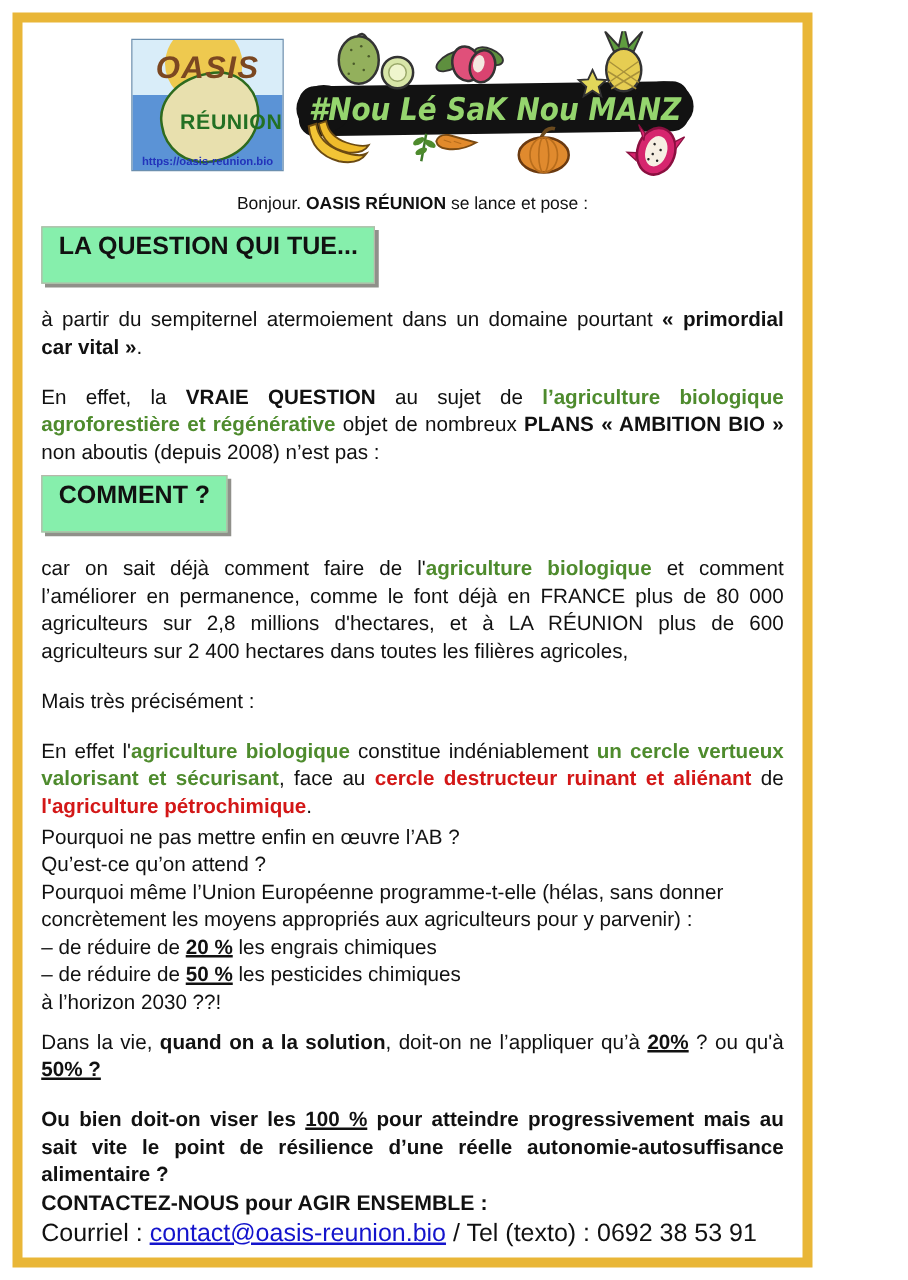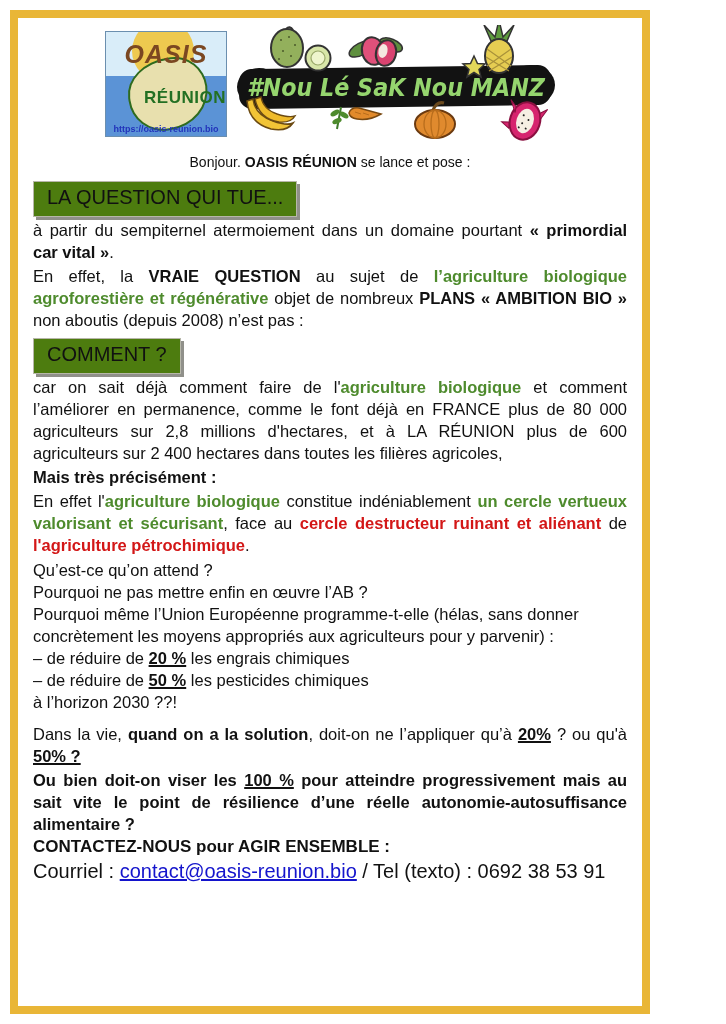--- a/index.html
+++ b/index.html
@@ -34,26 +34,26 @@
   }
   .logo-url{
     position:absolute;bottom:2px;left:0;width:100%;text-align:center;
     font-weight:bold;font-size:9px;color:#2233bb;
   }
   .banner{flex:0 0 auto;}
   
   .intro{text-align:center;font-size:14px;margin-top:6px;line-height:23px;}
   .headbox-row{margin:7px 0 2px 0;}
   .headbox{
-    display:inline-block;background:#4d7c0f;border:1px solid #b7b7aa;
-    box-shadow:3px 3px 0 #90908a;padding:4px 13px 7px 13px;
-    font-weight:normal;font-size:20px;color:#111;
+    display:inline-block;background:#86efac;border:1px solid #b7b7aa;
+    box-shadow:3px 3px 0 #90908a;padding:4px 13px 17px 13px;
+    font-weight:bold;font-size:20px;color:#111;
   }
-  .para{margin:2px 0 0 0;font-size:16.5px;line-height:22px;text-align:justify;}
-  .para.left{text-align:left;font-weight:bold;}
+  .para{margin:18px 0 0 0;font-size:16.5px;line-height:22px;text-align:justify;}
+  .para.left{text-align:left;}
   .para.solution{margin-top:10px;}
   .alors-block{margin-top:3px;}
   .alors-line{font-size:16.5px;line-height:22px;text-align:left;}
   .contact-head{margin:0 0 0 0;font-size:17px;font-weight:bold;line-height:23px;}
   .contact-line{margin:2px 0 0 0;font-size:20px;line-height:23px;}
   .email{color:#1414CC;text-decoration:underline;}
   
   .s-b{font-weight:bold;}
   .s-g{font-weight:bold;color:#4E8B2D;}
   .s-r{font-weight:bold;color:#D31717;}
@@ -164,22 +164,22 @@
 
     <div class="headbox-row">
       <div class="headbox">COMMENT ?</div>
     </div>
     <p class="para"><span>car on sait déjà comment faire de l'</span><span class="s-g">agriculture biologique</span><span> et comment l’améliorer en permanence, comme le font déjà en FRANCE plus de 80 000 agriculteurs sur 2,8 millions d'hectares, et à LA RÉUNION plus de 600 agriculteurs sur 2 400 hectares dans toutes les filières agricoles,</span></p>
     <p class="para left"><span>Mais très précisément :</span></p>
 
     <p class="para"><span>En effet l'</span><span class="s-g">agriculture biologique</span><span> constitue indéniablement </span><span class="s-g">un cercle vertueux valorisant et sécurisant</span><span>, face au </span><span class="s-r">cercle destructeur ruinant et aliénant</span><span> de </span><span class="s-r">l'agriculture pétrochimique</span><span>.</span></p>
 
     <div class="alors-block">
+      <div class="alors-line"><span>Pourquoi ne pas mettre enfin en œuvre l’AB ?</span></div>
       <div class="alors-line"><span>Qu’est-ce qu’on attend ?</span></div>
-      <div class="alors-line"><span>Pourquoi ne pas mettre enfin en œuvre l’AB ?</span></div>
       <div class="alors-line"><span>Pourquoi même l’Union Européenne programme-t-elle (hélas, sans donner concrètement les moyens appropriés aux agriculteurs pour y parvenir) :</span></div>
       <div class="alors-line"><span>– de réduire de </span><span class="s-u">20 %</span><span> les engrais chimiques</span></div>
       <div class="alors-line"><span>– de réduire de </span><span class="s-u">50 %</span><span> les pesticides chimiques</span></div>
       <div class="alors-line"><span>à l’horizon 2030 ??!</span></div>
     </div>
 
     <p class="para solution"><span>Dans la vie, </span><span class="s-b">quand on a la solution</span><span>, doit-on ne l’appliquer qu’à </span><span class="s-u">20%</span><span> ? ou qu'à </span><span class="s-u">50% ?</span></p>
     <p class="para"><span class="s-b">Ou bien doit-on viser les </span><span class="s-u">100 %</span><span class="s-b"> pour atteindre progressivement mais au sait vite le point de résilience d’une réelle autonomie-autosuffisance alimentaire ?</span></p>
 
     <p class="contact-head">CONTACTEZ-NOUS pour AGIR ENSEMBLE :</p>

